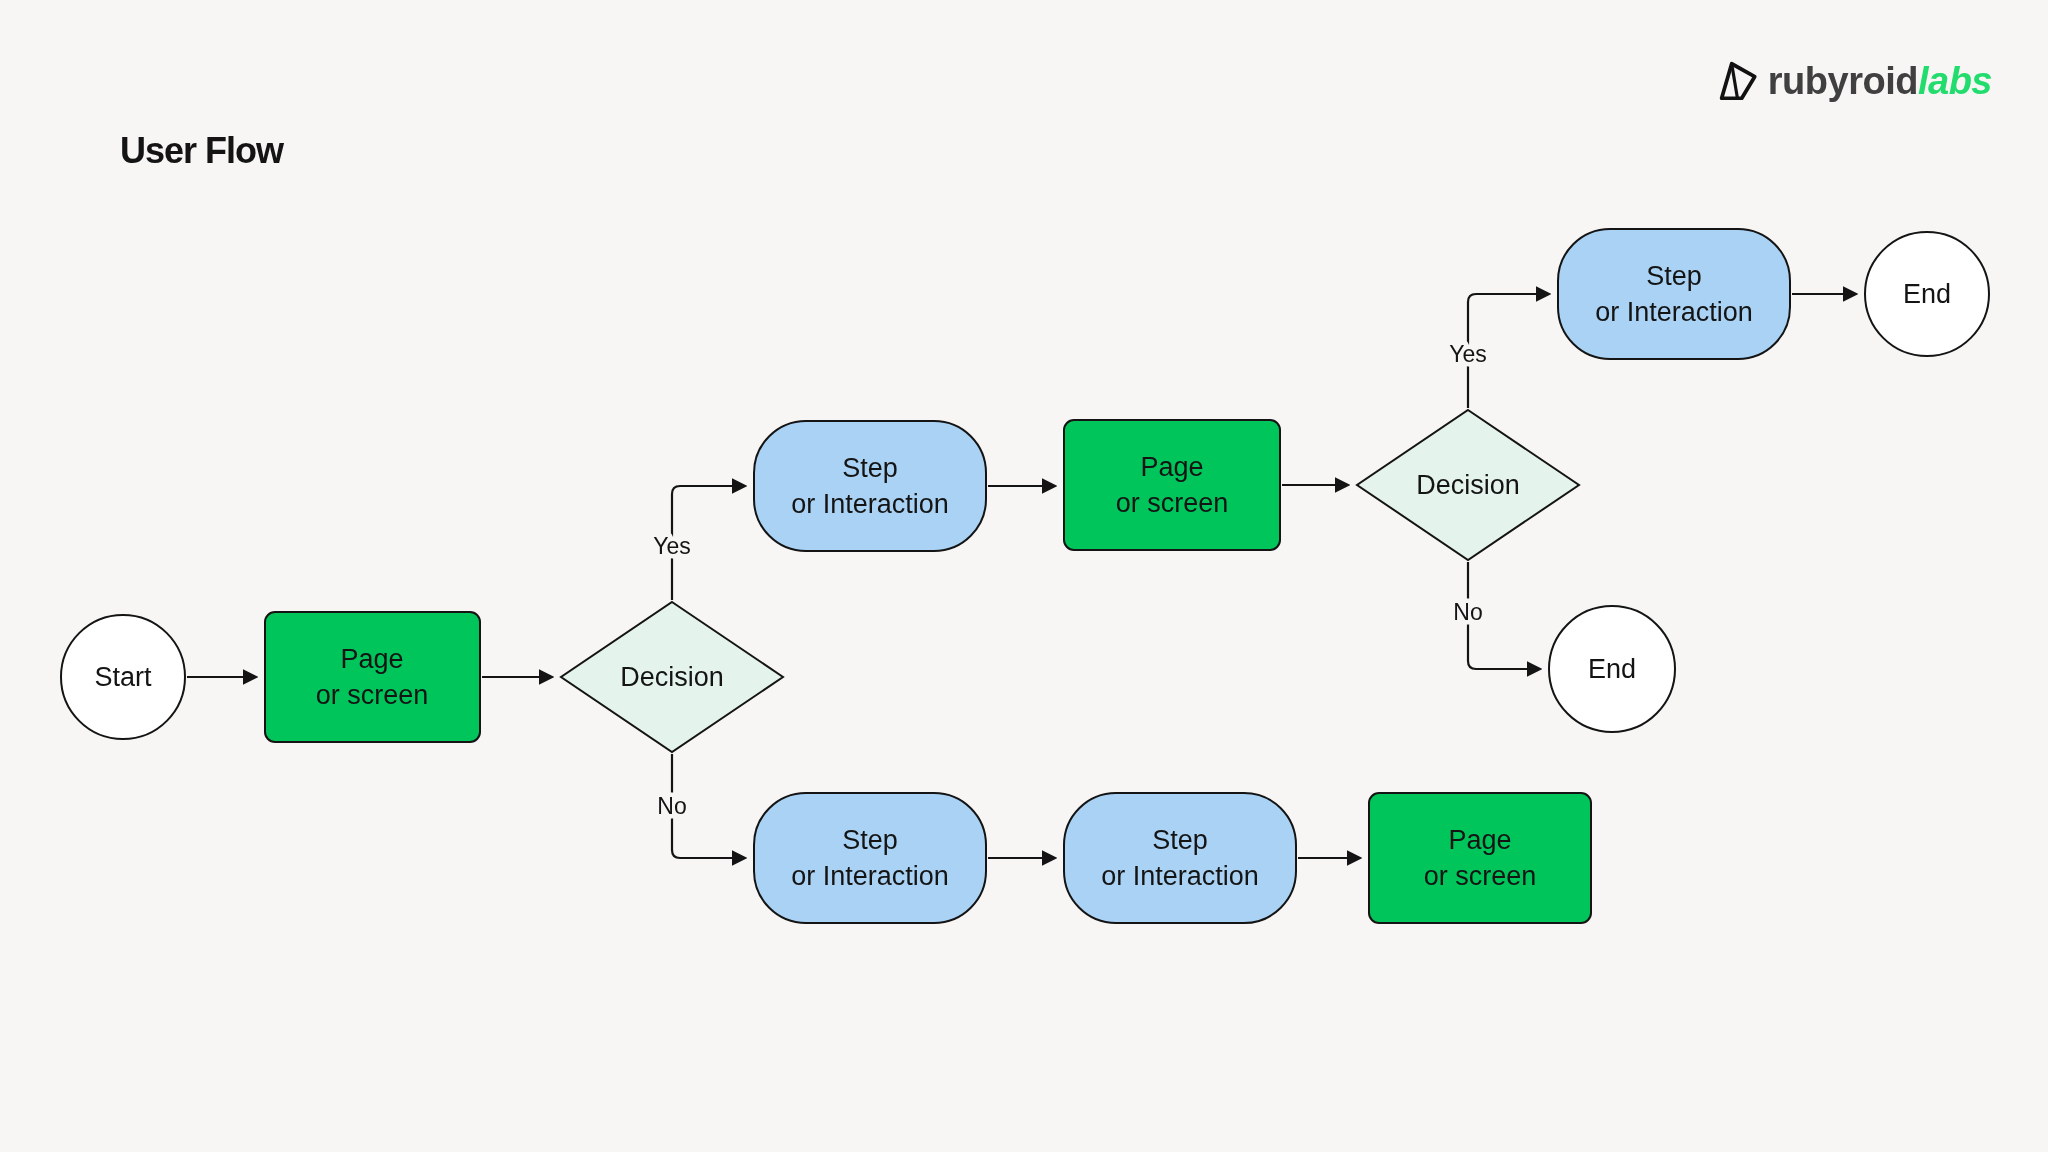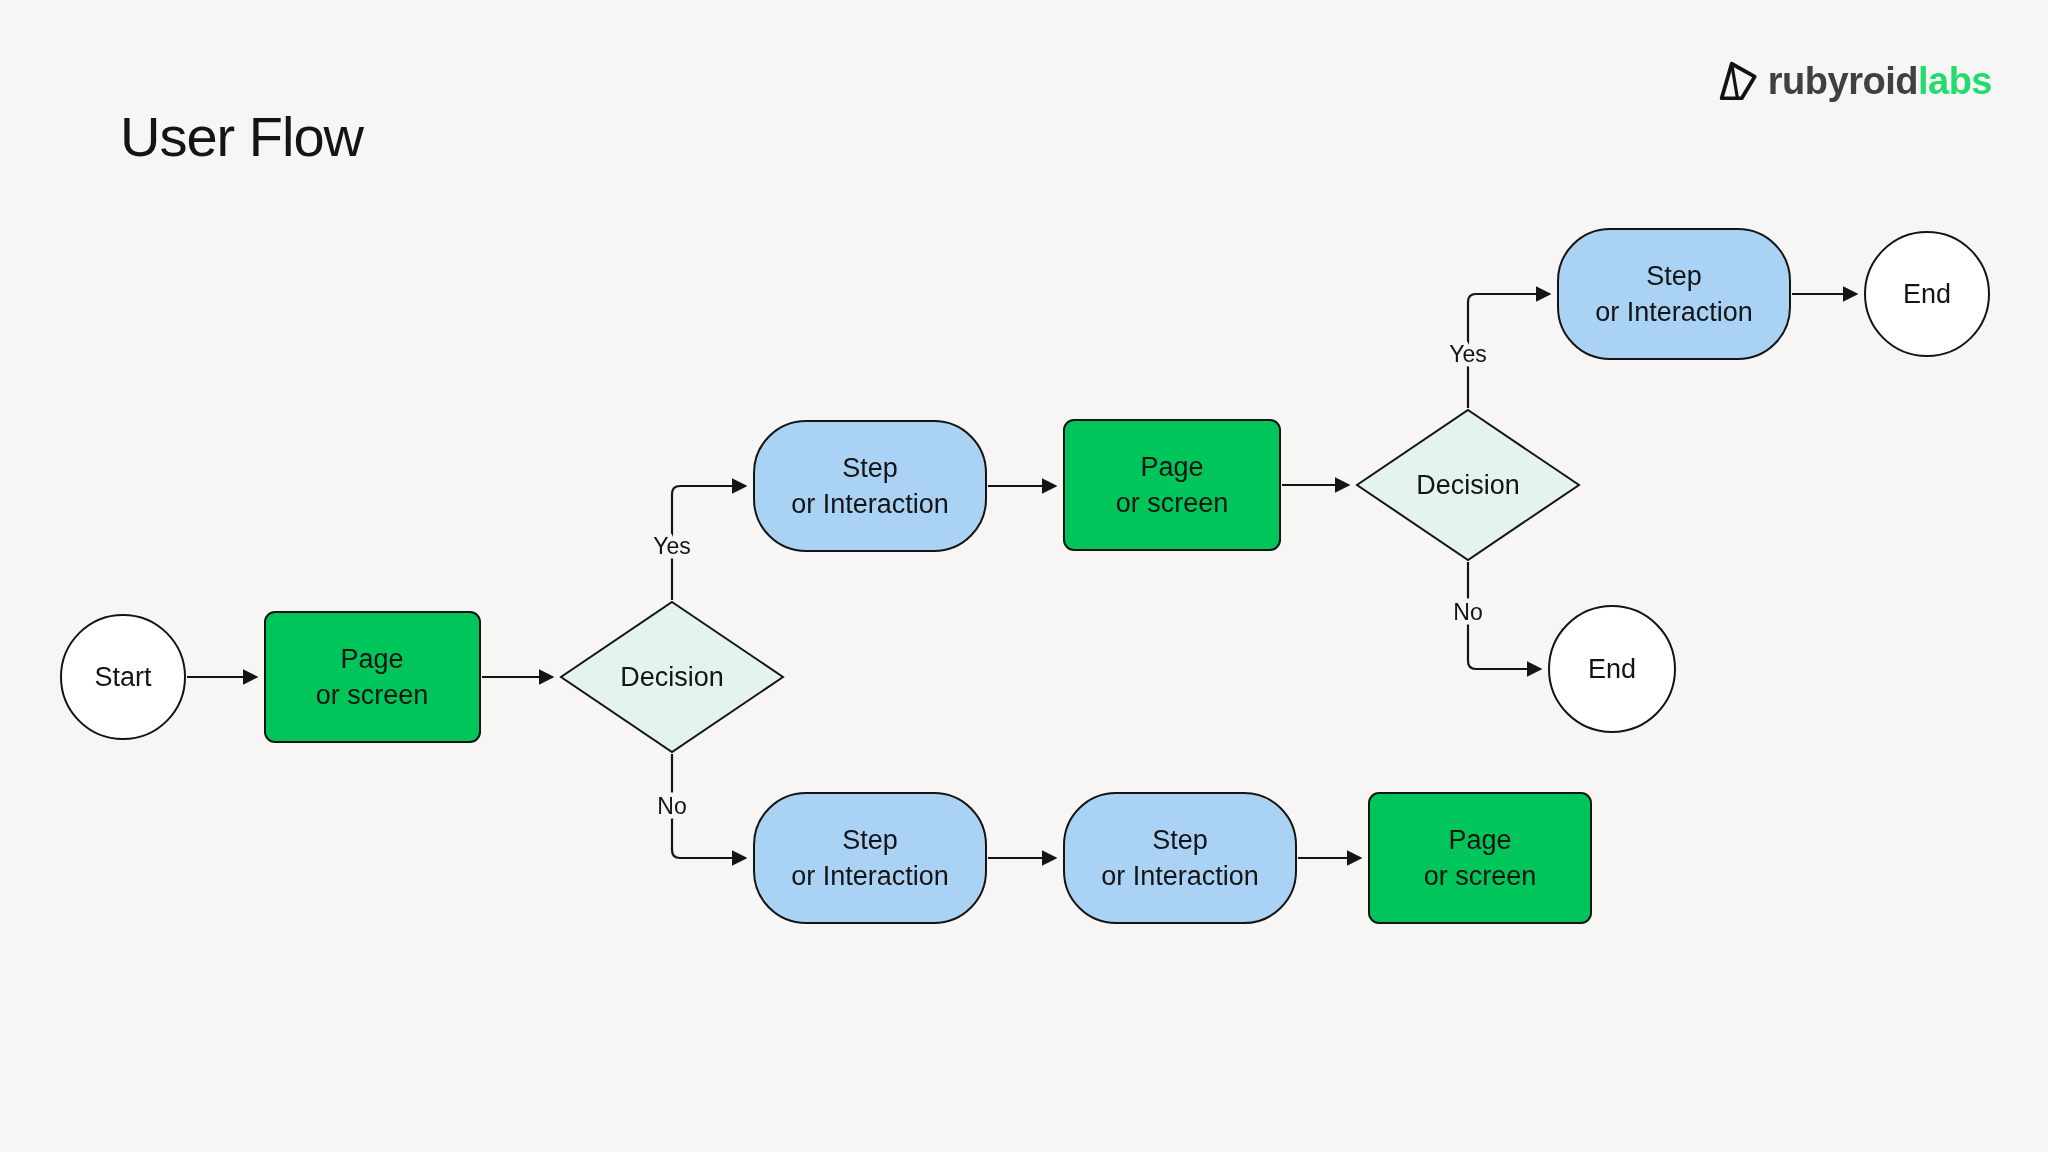--- a/index.html
+++ b/index.html
@@ -10,42 +10,42 @@
     width: 2048px;
     height: 1152px;
     position: relative;
     background: #F7F6F4;
     font-family: "Liberation Sans", sans-serif;
     overflow: hidden;
   }
   .page-title {
     position: absolute;
     left: 120px;
-    top: 104px;
-    font-size: 56px;
-    font-weight: 400;
+    top: 130px;
+    font-size: 36px;
+    font-weight: 700;
     letter-spacing: -1px;
     color: #141414;
   }
   .logo {
     position: absolute;
     top: 58px;
     right: 56px;
     display: flex;
     align-items: center;
     gap: 9px;
   }
   .logo-text {
     font-size: 38px;
     font-weight: 700;
     letter-spacing: -0.5px;
     white-space: nowrap;
   }
   .logo-brand { color: #404040; }
-  .logo-suffix { color: #22DC6E; }
+  .logo-suffix { color: #22DC6E; font-style: italic; }
   svg.diagram {
     position: absolute;
     left: 0;
     top: 0;
   }
   .shape {
     stroke: #141414;
     stroke-width: 2;
   }
   .edge {

